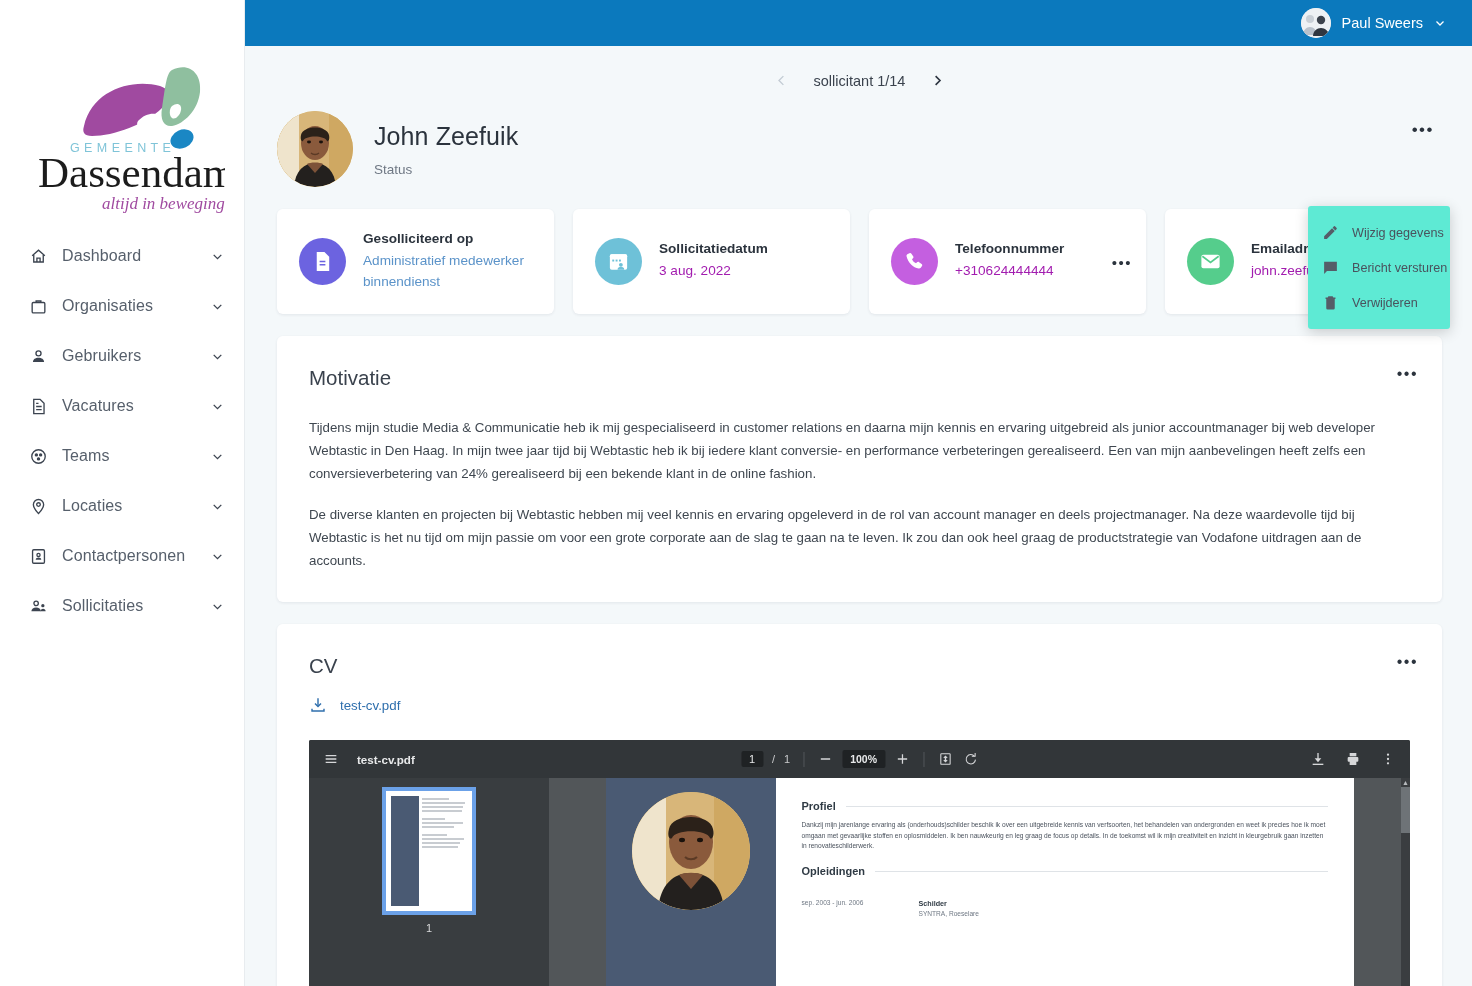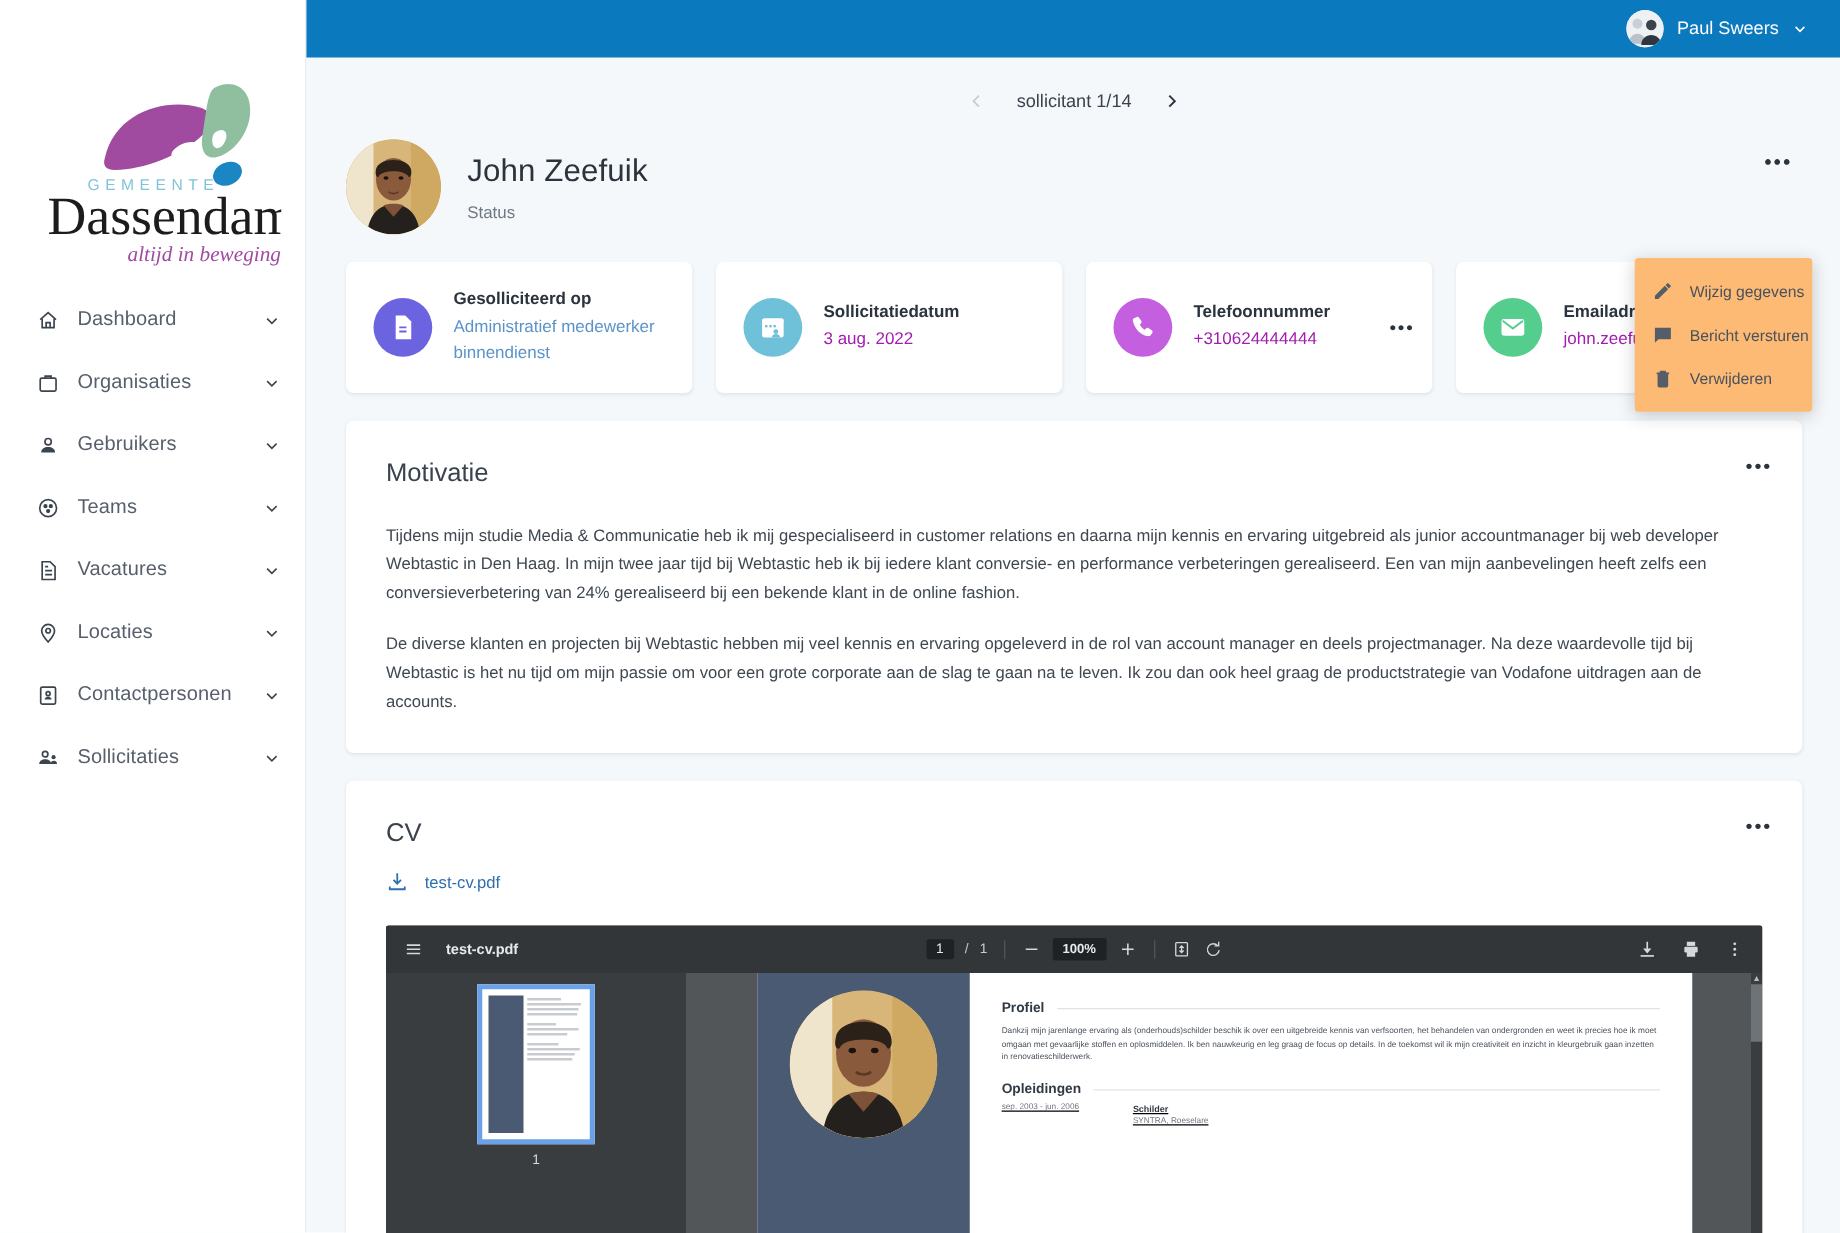--- a/index.html
+++ b/index.html
@@ -75,21 +75,21 @@
   .profile-status { font-size: 13.5px; color: #6f7884; margin-top: 11px; }
   .dots-btn {
     position:absolute; right: 2px; top: 12px;
     background:none; border:none; cursor:pointer; color:#2b333d;
     letter-spacing:1.5px; font-size:17px; line-height:1; padding: 4px 6px;
   }
 
   
   .menu {
     position: absolute; right: 22px; top: 160px; width: 142px;
-    background: #fdba74; border-radius: 3px;
+    background: #5eead4; border-radius: 3px;
     box-shadow: 0 3px 14px rgba(0,0,0,.19); z-index: 50;
     padding: 9px 0;
   }
   .menu-item {
     display: flex; align-items: center; gap: 13px;
     padding: 9px 14px; cursor: pointer;
   }
   .menu-icon { width: 17px; height: 17px; flex: 0 0 17px; color: #555d68; display:flex;}
   .menu-icon svg { width:17px; height:17px; display:block;}
   .menu-label { font-size: 12.6px; color: #4a525d; white-space: nowrap; }
@@ -181,21 +181,21 @@
   .pdf-page-area { flex:1; background:#525659; display:flex; justify-content:center; overflow:hidden; position:relative;}
   .pdf-page { width: 748px; background:#fff; display:flex; height: 232px; }
   .cv-left { width: 170px; background:#4a5a73; padding: 14px 0 0 0; display:flex; flex-direction:column; align-items:center;}
   .cv-photo { width: 118px; height: 118px; border-radius:50%; overflow:hidden; background:#d9b978;}
   .cv-photo svg { width:118px; height:118px; display:block;}
   .cv-right { flex:1; padding: 22px 26px 0 26px; }
   .cv-h { font-size: 11px; font-weight:bold; color:#2f3a44; display:flex; align-items:center; gap:10px;}
   .cv-h .rule { flex:1; height:1px; background:#dfe3e7; }
   .cv-p { font-size: 6.6px; color:#4a525d; line-height:1.62; margin-top:8px; }
   .cv-h2 { margin-top: 13px; }
-  .cv-edu { display:flex; margin-top: 5px; gap: 10px; text-decoration: underline; }
+  .cv-edu { display:flex; margin-top: 22px; gap: 22px; }
   .cv-edu-date { font-size:6.6px; color:#6f7884; width: 95px; flex:0 0 95px;}
   .cv-edu-role { font-size:7.2px; font-weight:bold; color:#2f3a44; }
   .cv-edu-school { font-size:6.6px; color:#6f7884; margin-top:2px;}
   .pdf-scroll {
     position:absolute; right:0; top:0; width: 9px; height: 232px; background:#3a3d40;
   }
   .pdf-scroll-thumb { width:9px; height: 46px; background:#6e7377; }
   .pdf-scroll-arrow { color:#b7babd; font-size:7px; text-align:center; line-height:9px;}
 </style>
 </head>
@@ -263,42 +263,42 @@
         <span class="nav-chevron">
           <svg viewBox="0 0 24 24" fill="none" stroke="currentColor" stroke-width="2.4">
               <path d="M5 9l7 7 7-7"></path>
             </svg>
         </span>
       </div>
 
       <div class="nav-item">
         <span class="nav-icon">
           <svg viewBox="0 0 24 24" fill="none" stroke="currentColor" stroke-width="1.7">
+              <path d="M6 3h8l5 5v13H6z"></path>
+              <path d="M9 12h7M9 16h7M9 8h3"></path>
+            </svg>
+        </span>
+        <span class="nav-label">Vacatures</span>
+        <span class="nav-chevron">
+          <svg viewBox="0 0 24 24" fill="none" stroke="currentColor" stroke-width="2.4">
+              <path d="M5 9l7 7 7-7"></path>
+            </svg>
+        </span>
+      </div>
+
+      <div class="nav-item">
+        <span class="nav-icon">
+          <svg viewBox="0 0 24 24" fill="none" stroke="currentColor" stroke-width="1.7">
               <circle cx="12" cy="12" r="8.5"></circle>
               <circle cx="9.3" cy="10" r="1.3" fill="currentColor"></circle>
               <circle cx="14.7" cy="10" r="1.3" fill="currentColor"></circle>
               <circle cx="12" cy="15" r="1.3" fill="currentColor"></circle>
             </svg>
         </span>
         <span class="nav-label">Teams</span>
-        <span class="nav-chevron">
-          <svg viewBox="0 0 24 24" fill="none" stroke="currentColor" stroke-width="2.4">
-              <path d="M5 9l7 7 7-7"></path>
-            </svg>
-        </span>
-      </div>
-
-      <div class="nav-item">
-        <span class="nav-icon">
-          <svg viewBox="0 0 24 24" fill="none" stroke="currentColor" stroke-width="1.7">
-              <path d="M6 3h8l5 5v13H6z"></path>
-              <path d="M9 12h7M9 16h7M9 8h3"></path>
-            </svg>
-        </span>
-        <span class="nav-label">Vacatures</span>
         <span class="nav-chevron">
           <svg viewBox="0 0 24 24" fill="none" stroke="currentColor" stroke-width="2.4">
               <path d="M5 9l7 7 7-7"></path>
             </svg>
         </span>
       </div>
 
       <div class="nav-item">
         <span class="nav-icon">
           <svg viewBox="0 0 24 24" fill="none" stroke="currentColor" stroke-width="1.7">

